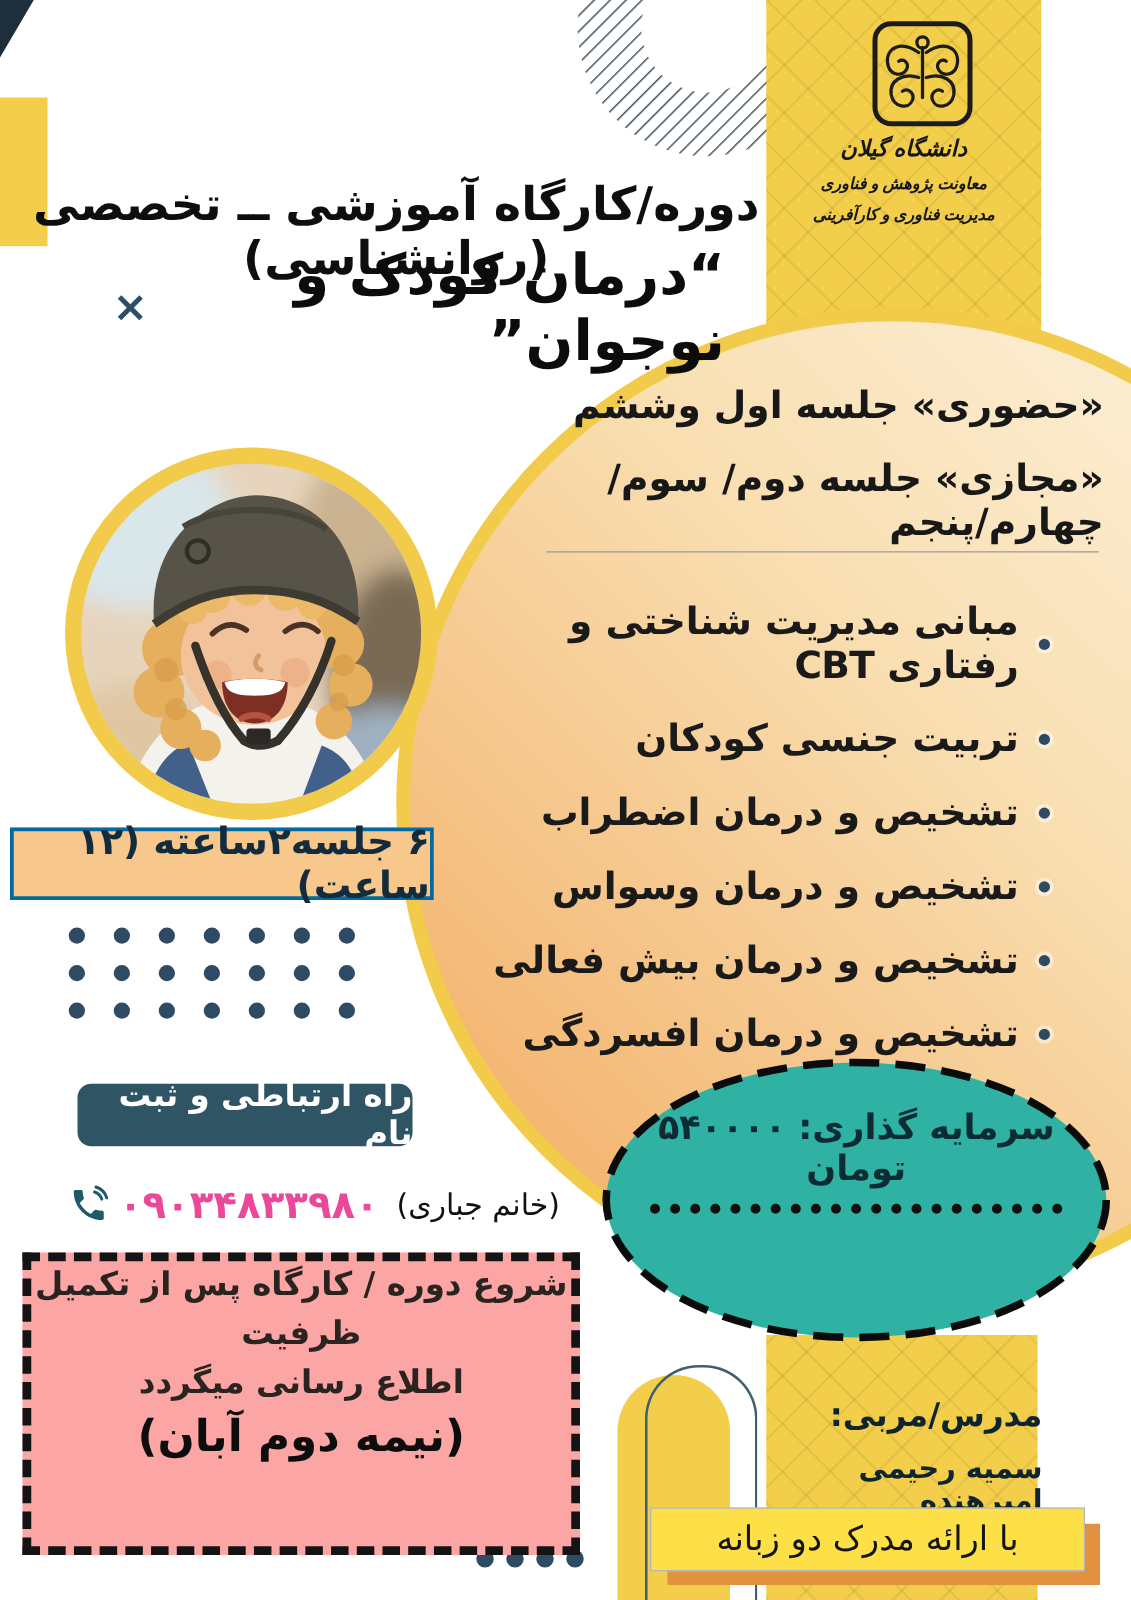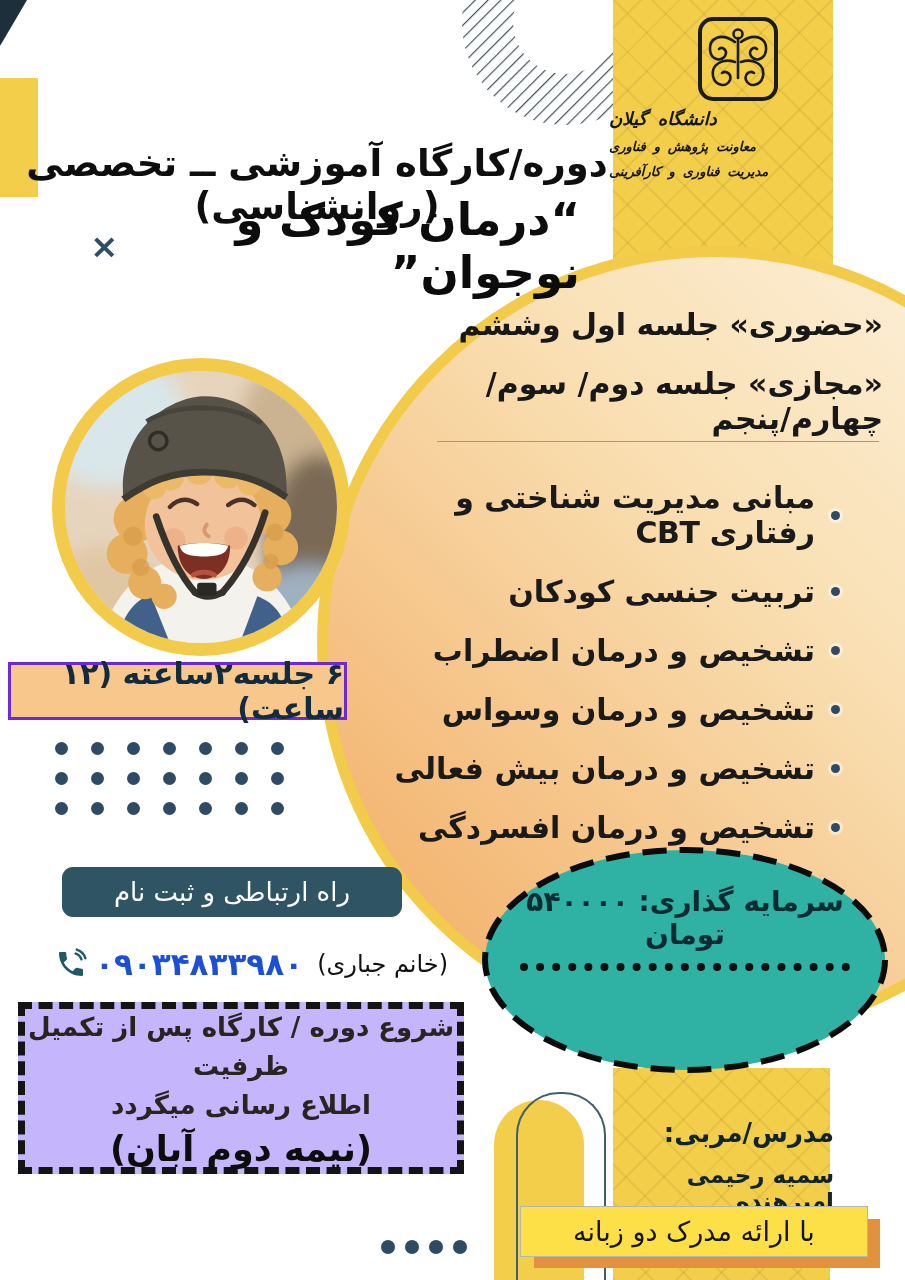--- a/index.html
+++ b/index.html
@@ -32,22 +32,22 @@
     border-radius:43px 43px 0 0;border:2px solid #3f5f6e;border-bottom:none;}
   .dots-grid{left:55px;top:742px;display:grid;
     grid-template-columns:repeat(7,13px);gap:17px 23px;}
   .dots-grid i,.four-dots i{width:13px;height:13px;border-radius:50%;
     background:#2E4B63;display:block;}
   .four-dots{left:381px;top:1240px;display:flex;gap:10px;}
   .four-dots i{width:14px;height:14px;}
 
   
   .logo-emblem{left:697px;top:16px;width:82px;height:86px;}
-  .logo-text{left:609px;top:108px;width:228px;text-align:left;direction:rtl;
-    font-family:Liberation Mono, monospace;font-style:italic;color:#161616;}
+  .logo-text{left:609px;top:108px;width:228px;text-align:center;direction:rtl;
+    font-family:Liberation Serif, serif;font-style:italic;color:#161616;}
   .logo-line1{font-size:18px;font-weight:bold;margin-bottom:9px;}
   .logo-line2,.logo-line3{font-size:13px;font-weight:bold;margin-bottom:9px;}
 
   
   .title1{left:8px;top:142px;width:618px;direction:rtl;text-align:center;
     font-size:37px;font-weight:bold;color:#0e0e0e;letter-spacing:-1px;}
   .title2{left:90px;top:193px;width:490px;direction:rtl;display:flex;
     justify-content:center;align-items:center;gap:14px;
     font-size:45px;font-weight:bold;color:#0c0c0c;}
   .title2 .x-mark{font-size:34px;font-weight:bold;color:#2C4E68;}
@@ -64,42 +64,42 @@
   .topics .bullet{width:9px;height:9px;border-radius:50%;background:#2E4B63;
     margin-left:16px;flex:0 0 auto;box-shadow:0 0 0 3px rgba(255,255,255,0.45);}
   .topics .t-label{font-size:30px;font-weight:bold;color:#1a1a1a;letter-spacing:-0.5px;}
 
   
   .photo{left:52px;top:358px;width:272px;height:272px;border-radius:50%;
     border:13px solid #F2CB4A;overflow:hidden;background:#e7d4bd;}
 
   
   .duration-badge{left:8px;top:662px;width:333px;height:52px;background:#F8C78C;
-    border:3px solid #6d28d9;display:flex;align-items:center;justify-content:center;
+    border:3px solid #0369a1;display:flex;align-items:center;justify-content:center;
     direction:rtl;font-size:30px;font-weight:bold;color:#122c3d;}
-  .contact-btn{left:62px;top:867px;width:340px;height:50px;border-radius:11px;
+  .contact-btn{left:62px;top:867px;width:268px;height:50px;border-radius:11px;
     background:#2F5565;display:flex;align-items:center;justify-content:center;
-    direction:rtl;font-size:26px;font-weight:normal;color:#ffffff;cursor:pointer;}
+    direction:rtl;font-size:26px;font-weight:bold;color:#ffffff;cursor:pointer;}
   .phone-row{left:55px;top:938px;width:400px;height:52px;display:flex;
     align-items:center;direction:ltr;}
   .phone-row .p-icon{width:32px;height:32px;flex:0 0 auto;margin-right:8px;}
-  .phone-row .p-number{font-size:31px;font-weight:bold;color:#1d4ed8;letter-spacing:1px;}
+  .phone-row .p-number{font-size:31px;font-weight:bold;color:#ec4899;letter-spacing:1px;}
   .phone-row .p-name{font-size:24px;color:#111;margin-left:14px;direction:rtl;}
 
   
   .oval-svg{left:475px;top:843px;width:420px;height:235px;}
   .oval-text{left:495px;top:885px;width:380px;text-align:center;direction:rtl;color:#0d2b33;}
   .oval-text .invest{font-size:28px;font-weight:bold;}
   .oval-dots{width:330px;margin:12px auto 10px auto;border-top:8px dotted #101010;height:0;}
   .oval-text .deadline{font-size:28px;font-weight:bold;}
 
   
-  .notice-box{left:18px;top:1002px;width:446px;height:172px;background:#c4b5fd;
+  .notice-box{left:18px;top:1002px;width:446px;height:242px;background:#fca5a5;
     border:7px dashed #141414;box-sizing:border-box;direction:rtl;
-    display:flex;flex-direction:column;align-items:center;justify-content:center;
+    display:flex;flex-direction:column;align-items:center;
     text-align:center;}
   .notice-box .n-line{font-size:26px;font-weight:bold;color:#2a2420;line-height:1.5;}
   .notice-box .n-big{font-size:35px;font-weight:bold;color:#0d0d0d;margin-top:4px;}
 
   
   .instructor{left:613px;top:1118px;width:187px;direction:rtl;text-align:right;color:#10242f;padding-left:34px;}
   .instructor .i-label{font-size:26px;font-weight:bold;margin-bottom:14px;}
   .instructor .i-name{font-size:23px;font-weight:bold;}
   .cert-shadow{left:534px;top:1219px;width:346px;height:49px;background:#E2913E;}
   .cert-box{left:520px;top:1206px;width:346px;height:49px;background:#fde047;

